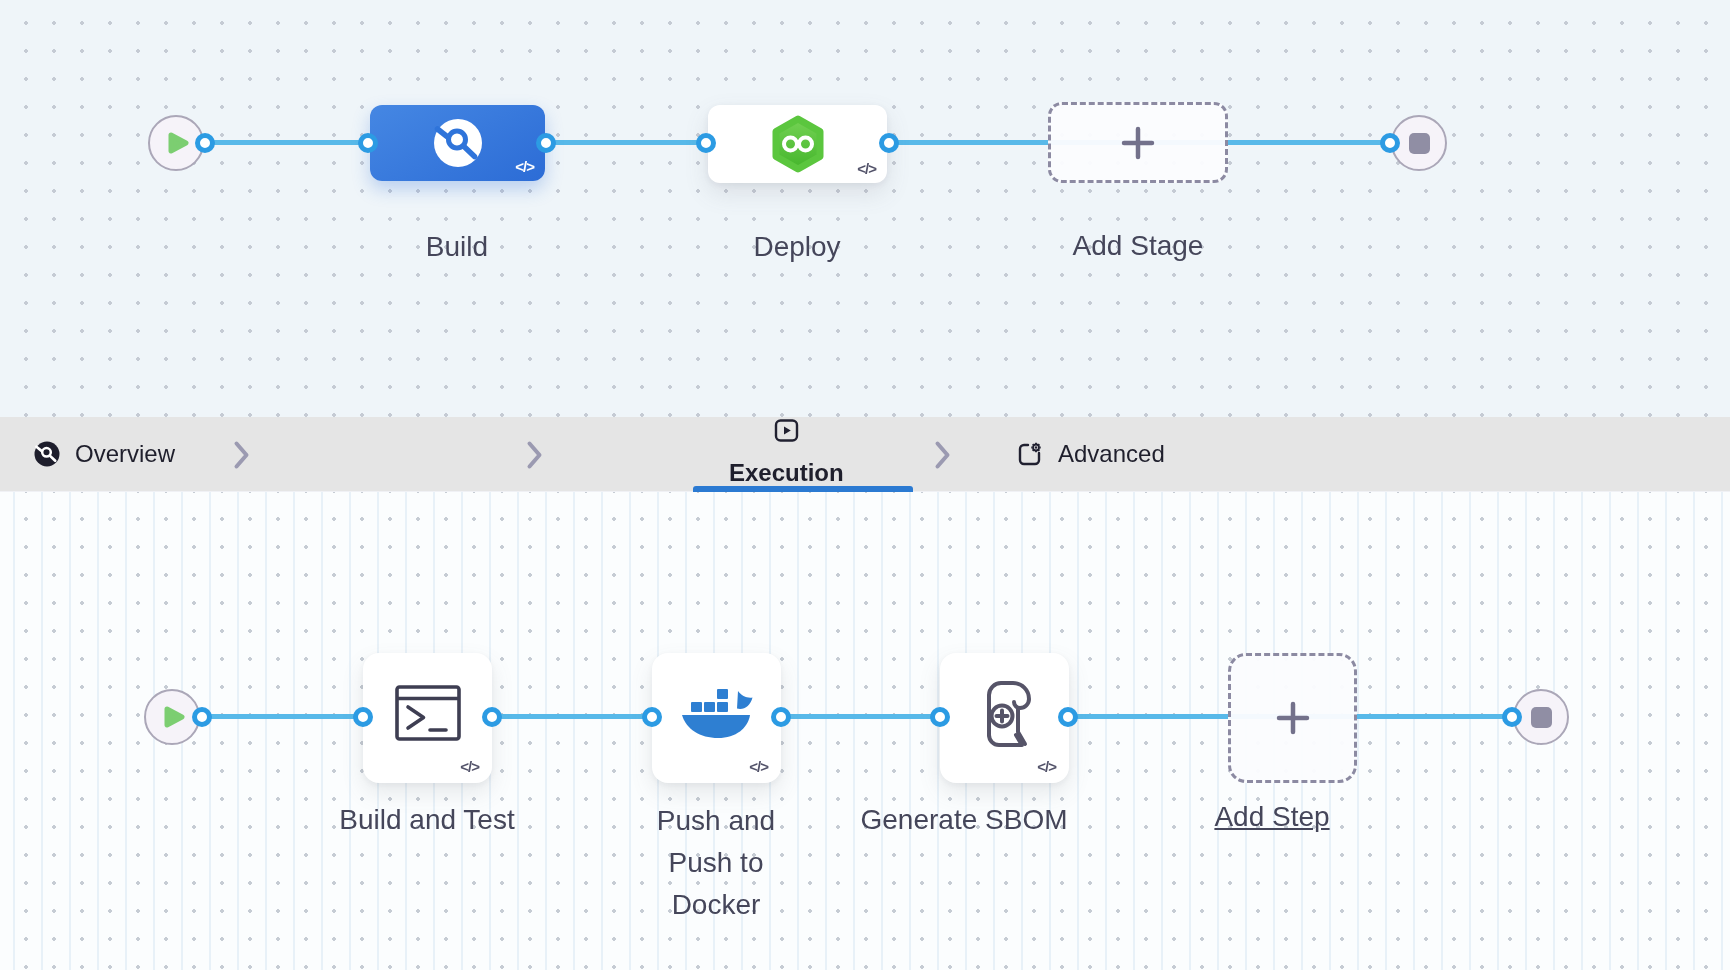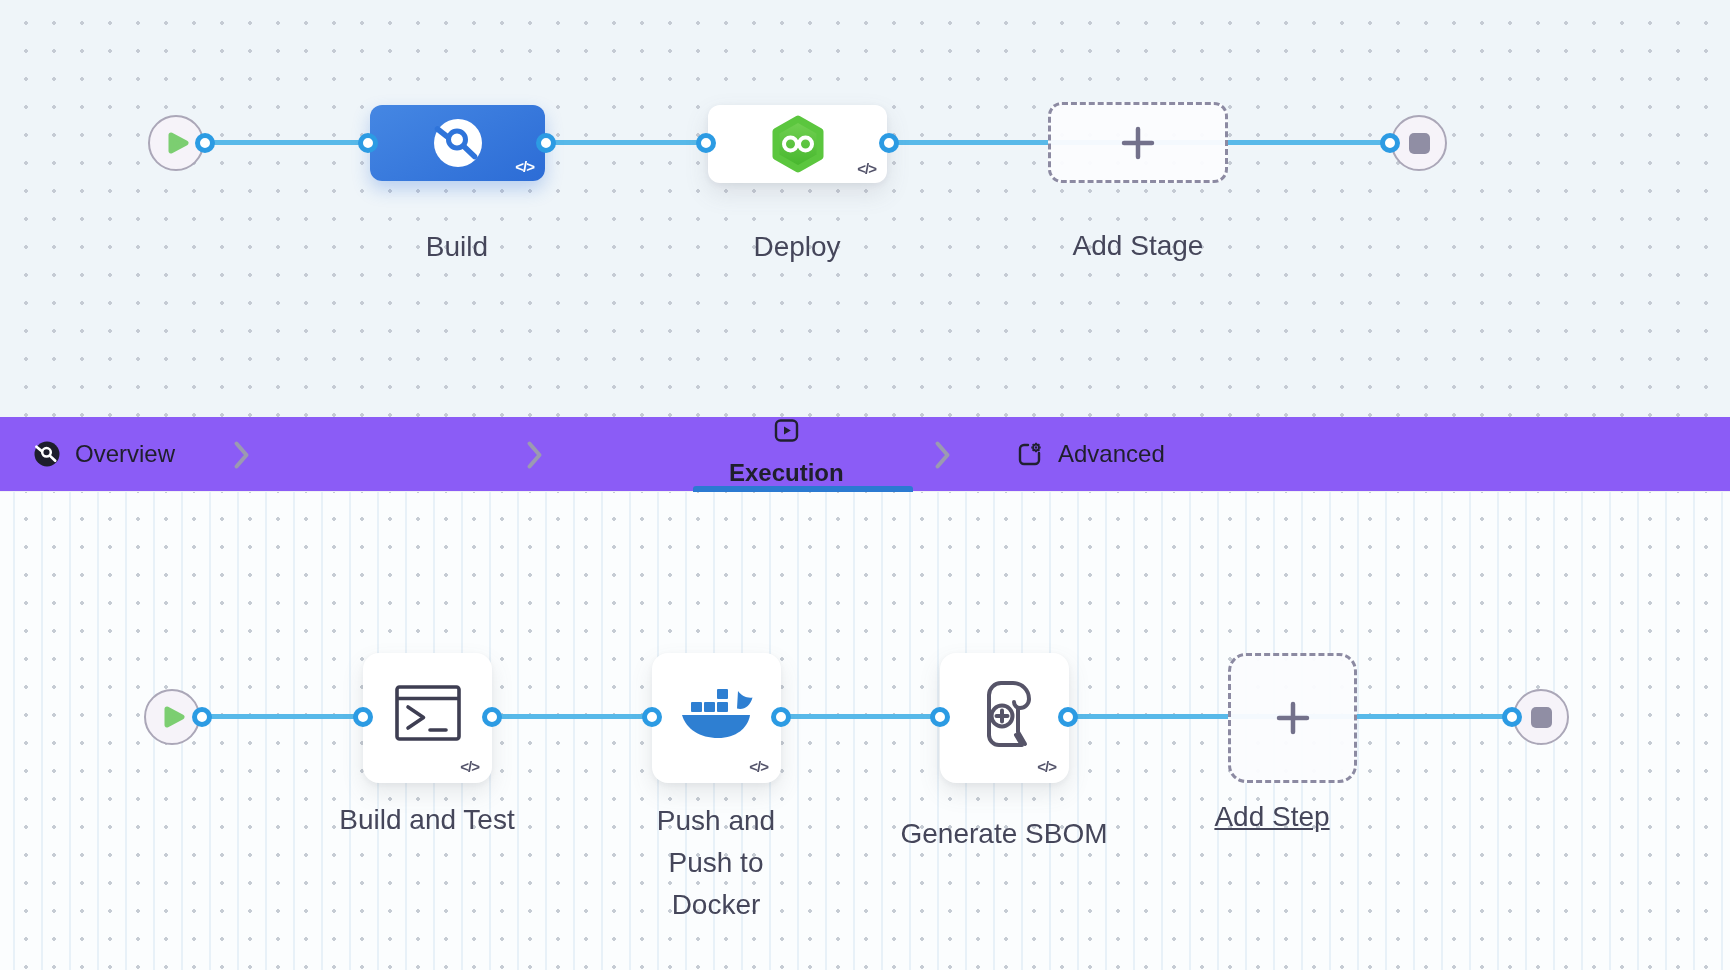--- a/index.html
+++ b/index.html
@@ -43,21 +43,21 @@
   .code-badge { position:absolute; font-weight:bold; font-size:15px; letter-spacing:-1px;
     color:#53536A; right:11px; bottom:6px; z-index:3; }
   .code-badge.on-blue { color:#fff; }
   .step-card .code-badge { right:13px; bottom:8px; }
 
   .node-label { position:absolute; font-size:28px; color:#45465A; text-align:center;
     transform:translateX(-50%); white-space:nowrap; z-index:2; }
   .node-label.two-line { white-space:normal; width:185px; line-height:42px; }
 
   .tab-bar { position:absolute; left:0; top:417px; width:1730px; height:75px;
-    background:#8b5cf6; border-bottom:1px solid #F0F1F5; z-index:5; }
+    background:#e5e5e5; border-bottom:1px solid #F0F1F5; z-index:5; }
   .tab { position:absolute; top:0; height:74px; display:flex; align-items:center; gap:15px;
     font-size:24px; color:#1F1F2C; cursor:pointer; }
   .tab.active { font-weight:700;flex-direction:column; }
   .chevron { position:absolute; top:23px; }
   .tab-underline { position:absolute; left:693px; bottom:-1px; width:220px; height:6px;
     background:#2B7AD2; border-radius:3px 3px 0 0; }
 
   svg { display:block; }
 </style>
 </head>
@@ -257,15 +257,15 @@
   <div class="port" style="left:353px;  top:215px;"></div>
   <div class="port" style="left:482px;  top:215px;"></div>
   <div class="port" style="left:642px;  top:215px;"></div>
   <div class="port" style="left:771px;  top:215px;"></div>
   <div class="port" style="left:930px;  top:215px;"></div>
   <div class="port" style="left:1058px; top:215px;"></div>
   <div class="port" style="left:1502px; top:215px;"></div>
 
   <div class="node-label" style="left:427px; top:312px;">Build and Test</div>
   <div class="node-label two-line" style="left:716px; top:308px;">Push and Push to Docker</div>
-  <div class="node-label" style="left:1004px; top:312px;margin-top:14px;">Generate SBOM</div>
+  <div class="node-label" style="left:964px; top:312px;">Generate SBOM</div>
   <div class="node-label" style="left:1272px; top:309px;text-decoration:underline;">Add Step</div>
 </div>
 
 </body></html>

